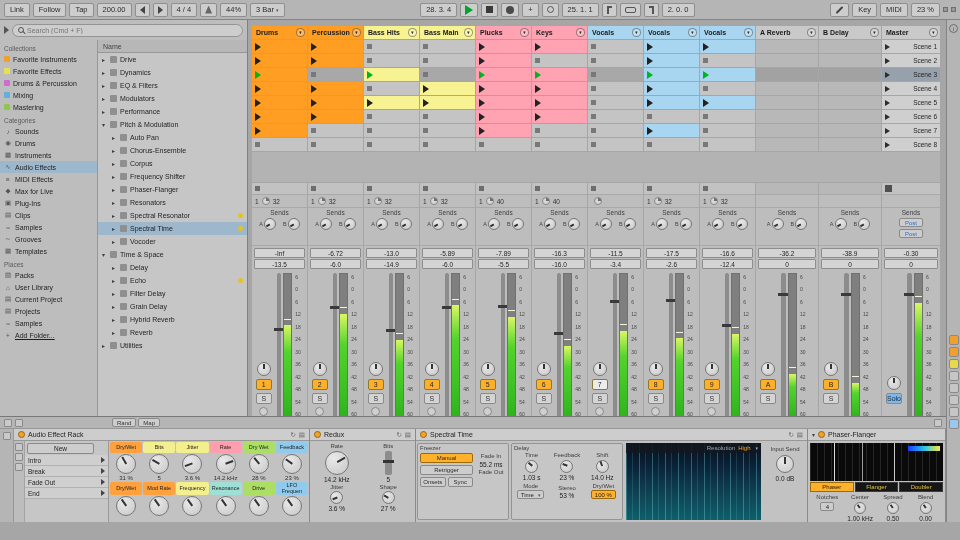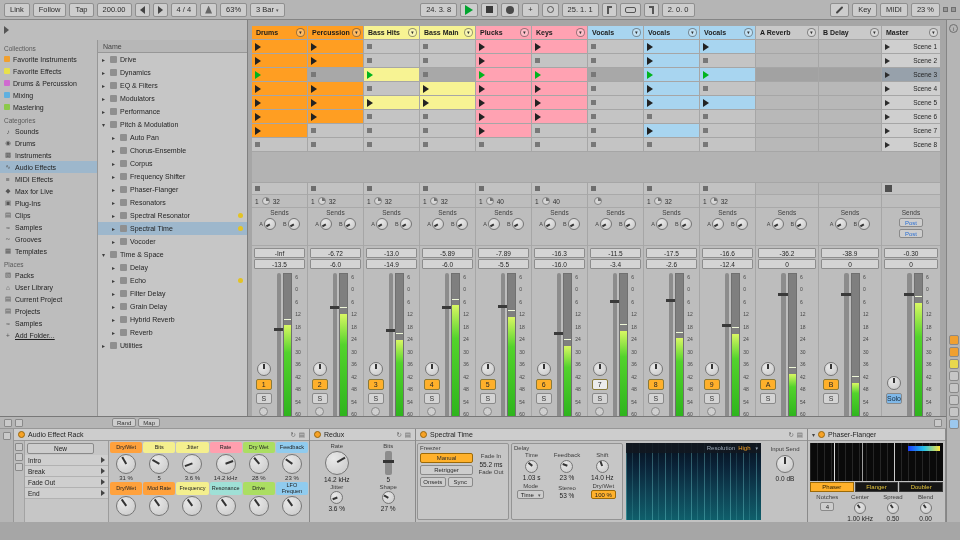--- a/index.html
+++ b/index.html
@@ -200,27 +200,27 @@
     <div class="tb-box tb-icon">
         <span class="tri-l"></span>
       </div>
     <div class="tb-box tb-icon">
         <span class="tri-r"></span>
       </div>
     <div class="tb-box">4 / 4</div>
     <div class="tb-box tb-icon">
         <span class="metro"></span>
       </div>
-    <div class="tb-box">63%</div>
+    <div class="tb-box">44%</div>
     <div class="tb-box">
         <span>3 Bar</span>
         <span class="carat">▾</span>
       </div>
     <div class="tb-spacer"></div>
-    <div class="tb-box">24. 3. 8</div>
+    <div class="tb-box">28. 3. 4</div>
     <div class="tb-box tb-icon">
         <span class="play-tri"></span>
       </div>
     <div class="tb-box tb-icon">
         <span class="stop-sq"></span>
       </div>
     <div class="tb-box tb-icon">
         <span class="rec-dot"></span>
       </div>
     <div class="tb-box">+</div>
@@ -249,20 +249,24 @@
     <span class="led"></span>
   </div>
 
   <div class="bodyrow">
     <div class="content">
       <div class="main">
 
         <div class="browser">
           <div class="search-row">
             <span class="fold-ic"></span>
+            <div class="search-box">
+              <span class="mag"></span>
+              <input class="search-input" placeholder="Search (Cmd + F)" style="">
+            </div>
           </div>
           <div class="browser-cols">
             <div class="sidebar">
               <div class="side-header">Collections</div>
 
                 <div class="side-item" style="--c:#f0a030">
                   <span class="sq"></span>
                   <span class="lbl">Favorite Instruments</span>
                 </div>
 

